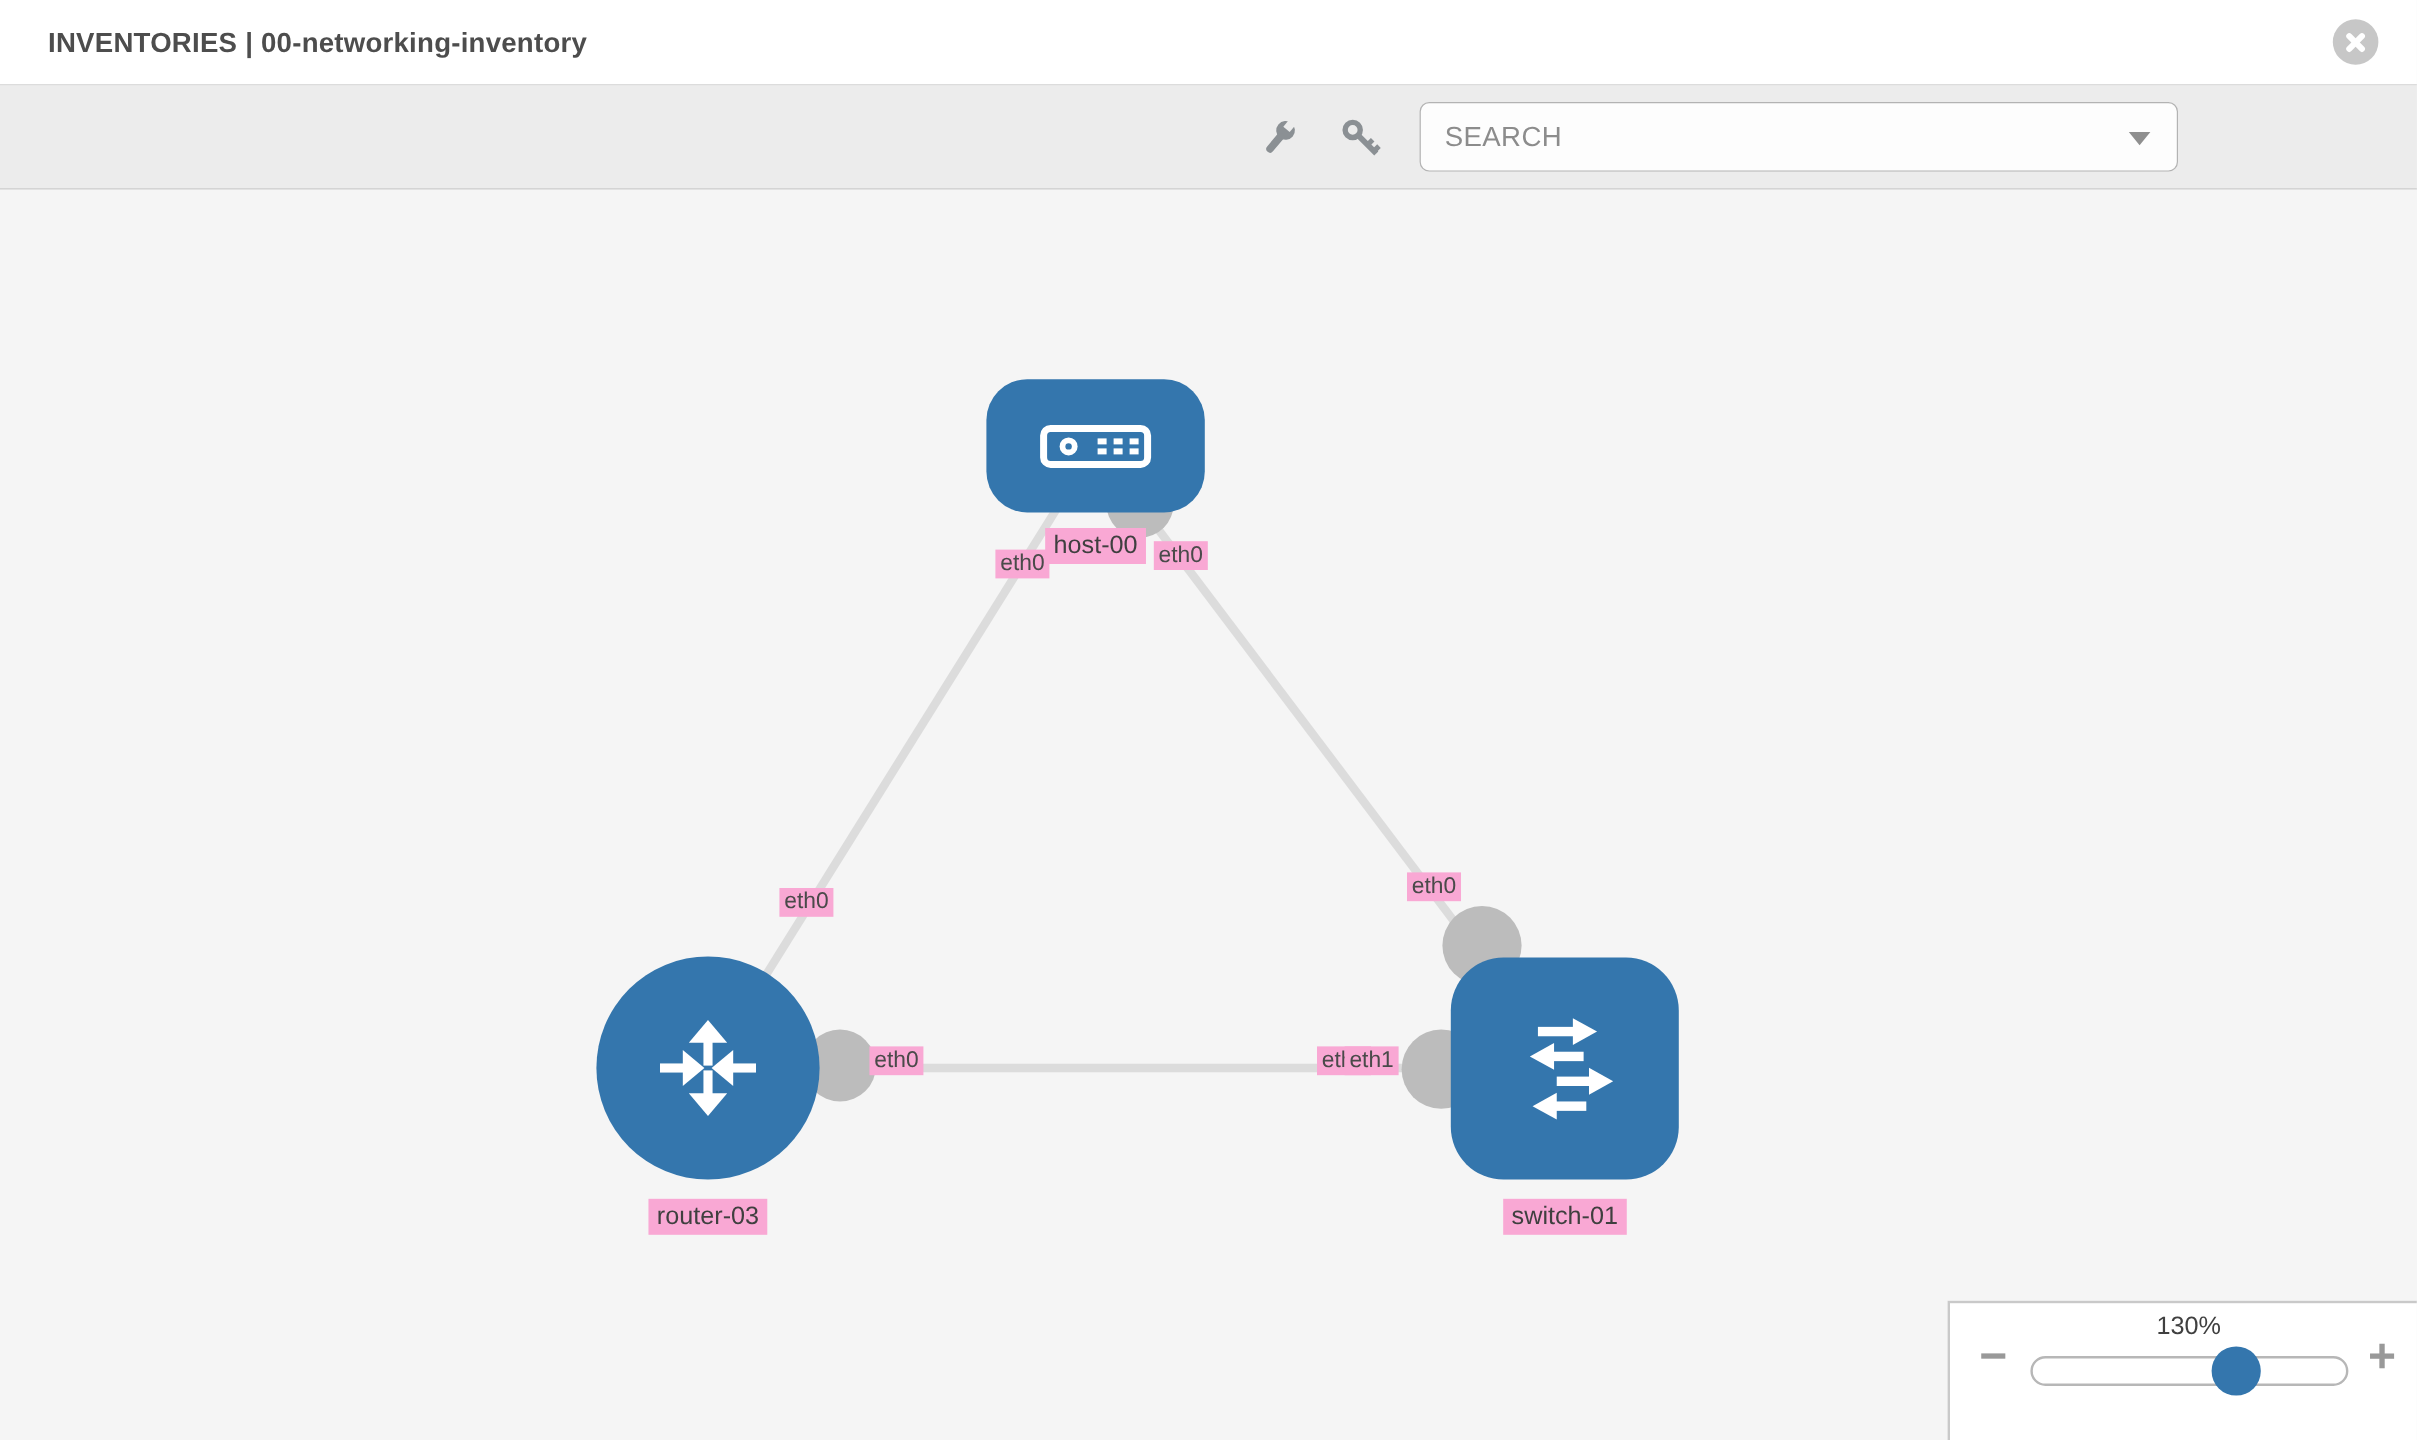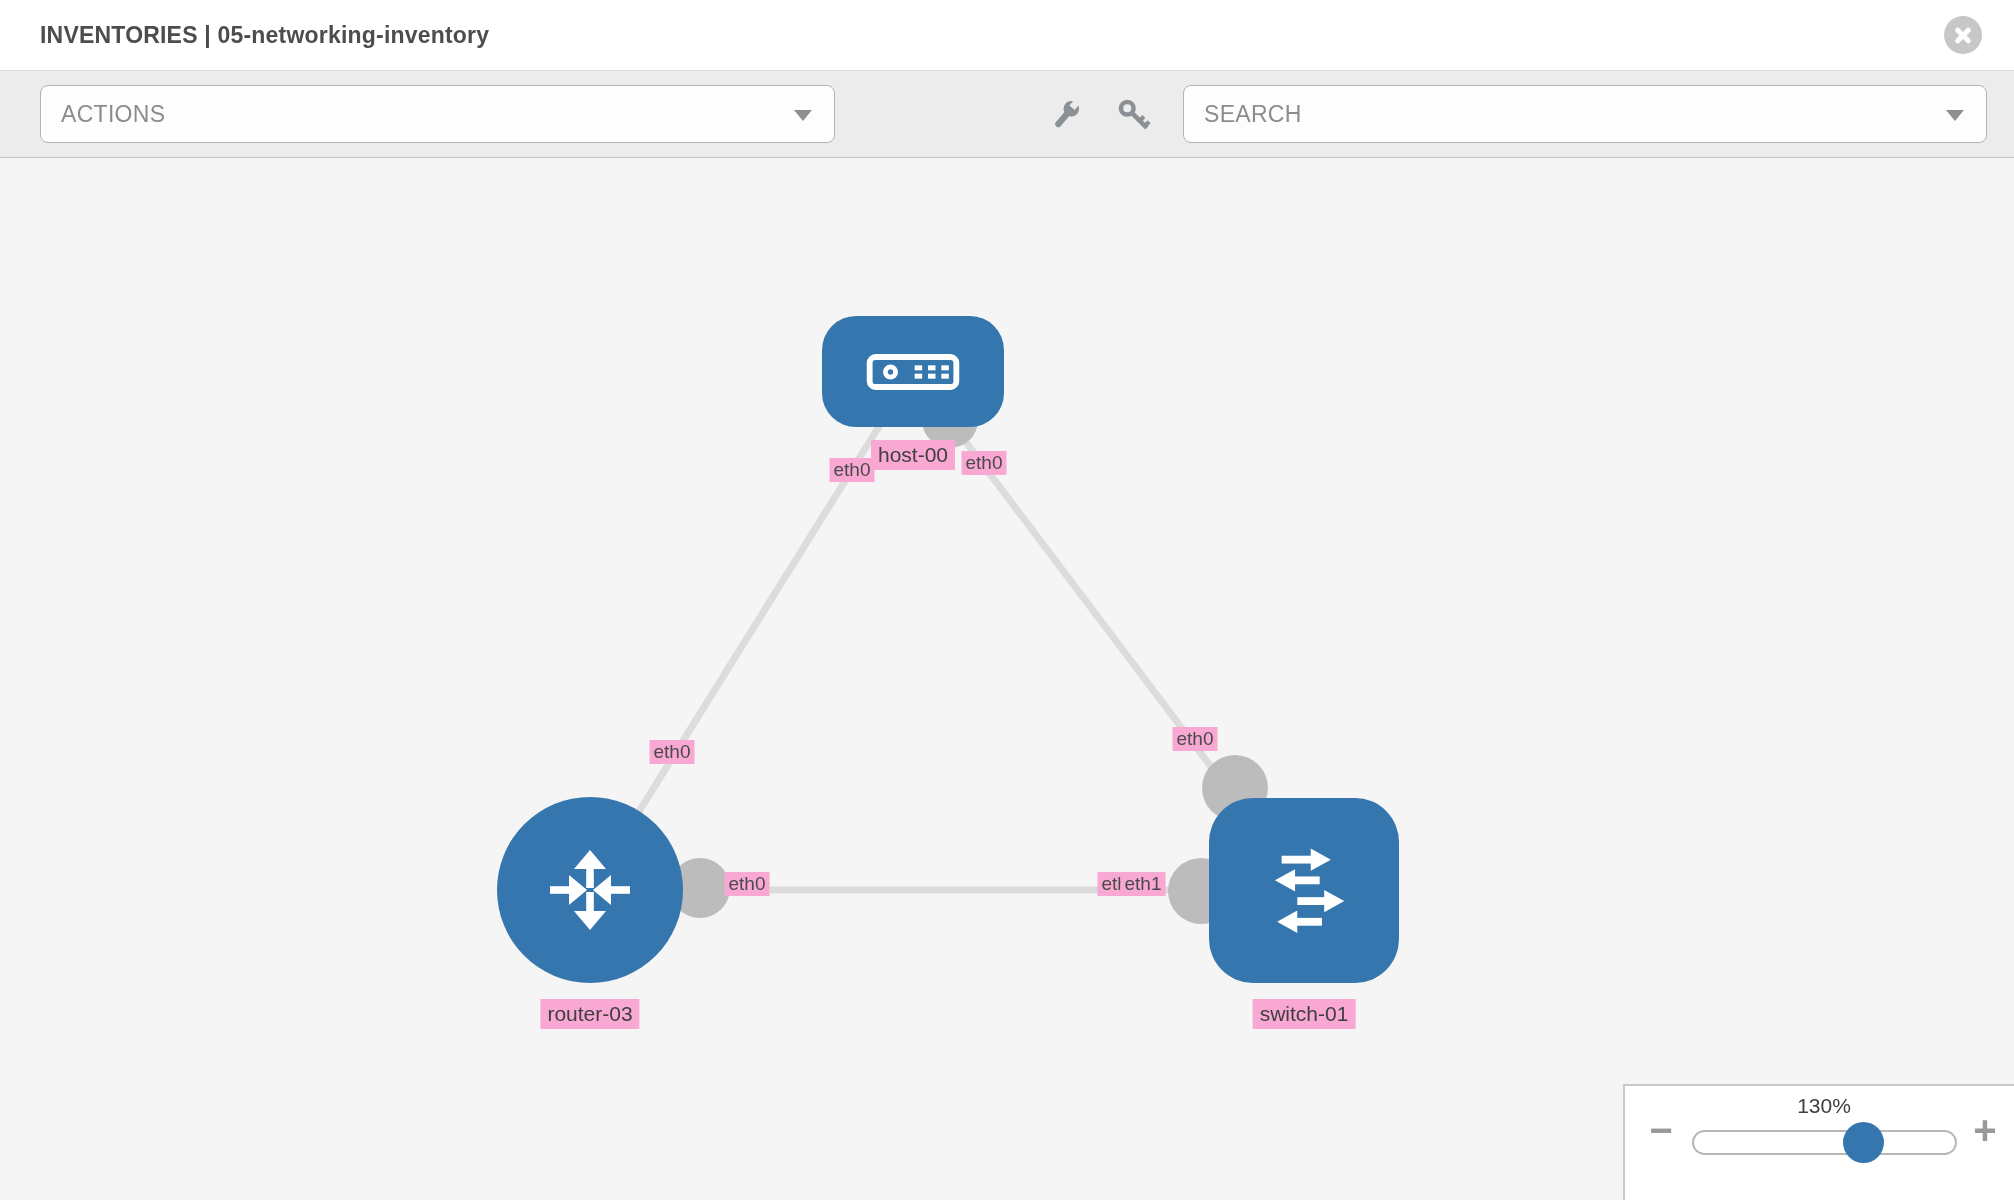--- a/index.html
+++ b/index.html
@@ -21,21 +21,21 @@
   .toolbar { position:absolute; left:0; top:70px; width:2014px; height:88px;
     background:#ececec; border-top:1px solid #dcdcdc; border-bottom:1px solid #c3c3c3; }
   .select { position:absolute; top:14px; height:58px; background:#fdfdfd;
     border:1px solid #b3b3b3; border-radius:8px; cursor:pointer; }
   .select .sel-label { position:absolute; left:20px; top:0; line-height:56px;
     font-size:23px; color:#8c8c8c; letter-spacing:.3px; }
   .caret { position:absolute; right:22px; top:24px; width:0; height:0;
     border-left:9px solid transparent; border-right:9px solid transparent;
     border-top:11px solid #8f8f8f; }
   .actions-select { left:40px; width:795px; }
-  .search-select  { left:1183px; width:804px; }
+  .search-select  { left:1183px; width:632px; }
   .toolicon { position:absolute; top:26px; width:36px; height:36px; border:none;
     background:transparent; cursor:pointer; }
   .toolicon.wrench { left:1048px; }
   .toolicon.key    { left:1116px; }
 
   
   .canvas { position:absolute; left:0; top:158px; width:2014px; height:1042px;
     background:#f5f5f5; overflow:hidden; }
   .links { position:absolute; left:0; top:0; }
   .port { position:absolute; border-radius:50%; background:#bcbcbc; }
@@ -77,32 +77,28 @@
   .zoom-plus  { left:340px; }
   .zoom-track { position:absolute; left:67px; top:44px; width:265px; height:25px;
     background:#ffffff; border:2px solid #b7b7b7; border-radius:13px; cursor:pointer; }
   .zoom-handle { position:absolute; left:218px; top:36px; width:41px; height:41px;
     border-radius:50%; background:#3476ad; cursor:grab; }
 </style>
 </head>
 <body>
 
 <div class="header">
-  <div class="page-title">INVENTORIES | 05-networking-inventory</div>
+  <div class="page-title">INVENTORIES | 00-networking-inventory</div>
   <div class="close-btn">
     <span class="xbar a"></span>
     <span class="xbar b"></span>
   </div>
 </div>
 
 <div class="toolbar">
-  <div class="select actions-select">
-    <span class="sel-label">ACTIONS</span>
-    <span class="caret"></span>
-  </div>
 
   <button class="toolicon wrench">
     <svg width="36" height="36" viewBox="0 0 24 24">
       <g transform="rotate(40 12 12)">
         <circle cx="12" cy="6.5" r="5.2" fill="#8b9094"></circle>
         <rect x="9.7" y="-0.5" width="4.6" height="6.2" fill="#ececec"></rect>
         <rect x="9.9" y="9" width="4.2" height="13" rx="2.1" fill="#8b9094"></rect>
       </g>
     </svg>
   </button>

